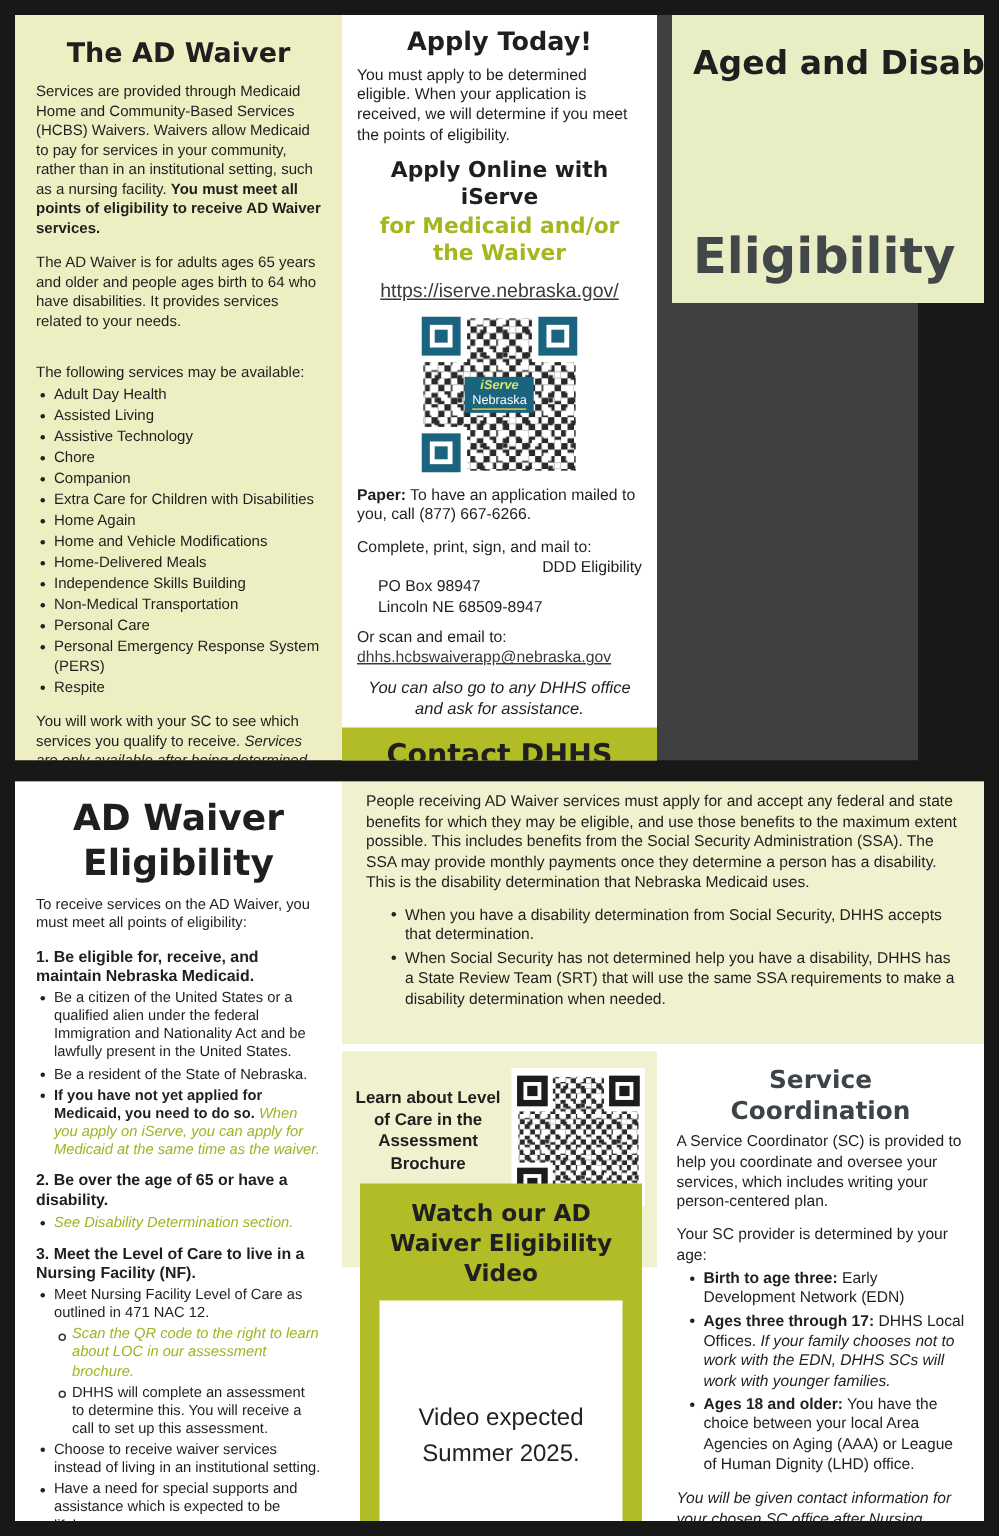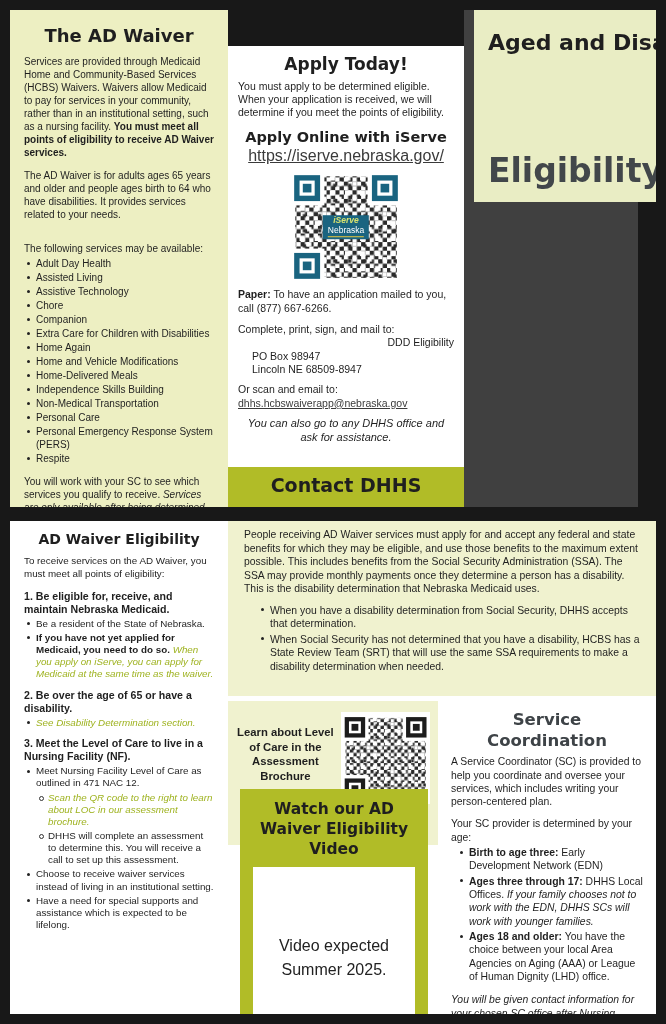--- a/index.html
+++ b/index.html
@@ -4,42 +4,42 @@
 <style>
   html,body{margin:0;padding:0;background:#181818;}
   .sheet{position:relative;width:666px;height:1024px;background:#181818;
          font-family:"Liberation Sans",sans-serif;color:#1f1f1f;overflow:hidden;}
   .page{position:absolute;left:10px;width:646px;overflow:hidden;}
   .page-top{top:10px;height:497px;display:flex;}
   .page-bottom{top:521px;height:493px;background:#ffffff;}
 
   
   .colL{width:218px;background:#edefc2;padding:12px 14px;box-sizing:border-box;font-size:10px;line-height:1.3;}
-  .colM{width:236px;background:#ffffff;display:flex;flex-direction:column;box-sizing:border-box;margin-top:36px;}
+  .colM{width:210px;background:#ffffff;display:flex;flex-direction:column;box-sizing:border-box;}
   .colR{width:174px;background:#404040;display:flex;flex-direction:row;box-sizing:border-box;}
 
   .hdg{font-family:"DejaVu Sans",sans-serif;font-weight:bold;text-align:center;}
   .colL .hdg{font-size:18px;margin:2px 0 8px;}
   .para{margin:0 0 10px;}
   .b{font-weight:bold;} .i{font-style:italic;}
   .note{color:#9fb321;font-style:italic;}
 
   ul.plain{margin:2px 0 10px;padding:0;list-style:none;}
   ul.plain li{position:relative;padding-left:12px;margin:0 0 1px;}
   ul.plain li::before{content:"";position:absolute;left:3px;top:0.44em;width:3px;height:3px;border-radius:50%;background:#222;}
   ul.plain li.sub{margin-left:12px;}
   ul.plain li.sub::before{background:#fff;border:1px solid #333;width:3px;height:3px;}
 
   
   .applyWrap{padding:8px 10px 4px;flex:1;font-size:10.5px;line-height:1.27;text-align:center;}
   .applyWrap .hdg{font-size:17px;margin:0 0 4px;}
   .applyIntro{text-align:left;margin:0 0 8px;}
   .online1{font-family:"DejaVu Sans",sans-serif;font-weight:bold;font-size:14.5px;}
   .online2{font-family:"DejaVu Sans",sans-serif;font-weight:bold;font-size:14.5px;color:#a6b61f;margin-bottom:7px;}
-  a.link{color:#3a3a3a;text-decoration:underline;font-size:16px;}
+  a.link{color:#3a3a3a;text-decoration:underline;font-size:13px;}
   .qrBox{position:relative;width:108px;height:108px;margin:7px auto 7px;}
   .qrBox svg{width:100%;height:100%;display:block;}
   .qrBadge{position:absolute;left:50%;top:50%;transform:translate(-50%,-50%);
            background:#1a6480;color:#fff;padding:1px 5px 2px;font-size:8.5px;line-height:1.15;text-align:center;}
   .qrBadge .l1{color:#d8e36e;font-style:italic;font-weight:bold;display:block;}
   .qrBadge .l2{display:block;border-bottom:1px solid #e8c73e;}
   .blockL{text-align:left;margin:0 0 8px;}
   .addr{margin:0 0 0 14px;}
 
   
@@ -59,21 +59,21 @@
   .logoTag{font-size:12.5px;color:#4a98ac;margin-top:20px;}
   .logoRule{width:160px;height:2px;background:#efbf3b;margin:4px 0 4px;}
   .logoDept{font-size:9px;font-weight:bold;color:#0d4b70;letter-spacing:0.2px;}
   .helpPanel{margin:13px 6px 0;background:#e9edc4;padding:8px 6px 9px;text-align:center;flex:none;}
   .motto{font-style:italic;font-weight:bold;color:#3d3d3d;font-size:12.5px;}
   .issue{font-weight:bold;font-size:12.5px;margin-top:10px;}
 
   
   .eligCol{position:absolute;left:0;top:0;width:218px;height:493px;background:#fff;
            padding:10px 14px;box-sizing:border-box;font-size:9.8px;line-height:1.24;}
-  .eligCol .hdg{font-size:14px;text-align:center;margin:0 0 7px;}
+  .eligCol .hdg{font-size:24px;text-align:center;margin:0 0 7px;}
   .numHead{font-weight:bold;font-size:10.6px;margin:8px 0 2px;}
   .eligCol ul.plain{margin-bottom:2px;}
   .eligCol ul.plain li{margin-bottom:2px;}
 
   .disPanel{position:absolute;left:218px;top:0;width:428px;height:175px;background:#f0f2cf;
             box-sizing:border-box;padding:7px 16px;font-size:10.4px;line-height:1.3;}
   .disPanel .hdg{font-size:16.5px;color:#3e4347;margin:0 0 5px;}
   .disPanel ul.plain{margin:8px 0 0 14px;}
   .disPanel ul.plain li{margin-bottom:2px;}
 
@@ -124,20 +124,21 @@
         <li>Respite</li>
       </ul>
       <p class="para"><span>You will work with your SC to see which services you qualify to receive. </span><span class="i">Services are only available after being determined eligible and having a plan. Services cannot be backdated.</span></p>
     </div>
 
     <div class="colM">
       <div class="applyWrap">
         <div class="hdg">Apply Today!</div>
         <p class="applyIntro">You must apply to be determined eligible. When your application is received, we will determine if you meet the points of eligibility.</p>
         <div class="online1">Apply Online with iServe</div>
+        <div class="online2">for Medicaid and/or the Waiver</div>
         <a class="link">https://iserve.nebraska.gov/</a>
 
         <div class="qrBox">
           <svg viewBox="0 0 100 100">
             <defs>
               <pattern id="qa" width="8" height="8" patternUnits="userSpaceOnUse">
                 <rect width="4" height="4" x="0" y="0" fill="#2a2a2a"></rect>
                 <rect width="4" height="4" x="4" y="4" fill="#2a2a2a"></rect>
               </pattern>
               <pattern id="qb" width="14" height="14" patternUnits="userSpaceOnUse">
@@ -214,20 +215,21 @@
     </div>
   </div>
 
   <div class="page page-bottom">
 
     <div class="eligCol">
       <div class="hdg">AD Waiver Eligibility</div>
       <p class="para">To receive services on the AD Waiver, you must meet all points of eligibility:</p>
       <div class="numHead">1. Be eligible for, receive, and maintain Nebraska Medicaid.</div>
       <ul class="plain">
+        <li>Be a citizen of the United States or a qualified alien under the federal Immigration and Nationality Act and be lawfully present in the United States.</li>
         <li>Be a resident of the State of Nebraska.</li>
         <li><span class="b">If you have not yet applied for Medicaid, you need to do so. </span><span class="note">When you apply on iServe, you can apply for Medicaid at the same time as the waiver.</span></li>
       </ul>
       <div class="numHead">2. Be over the age of 65 or have a disability.</div>
       <ul class="plain">
         <li class="note">See Disability Determination section.</li>
       </ul>
       <div class="numHead">3. Meet the Level of Care to live in a Nursing Facility (NF).</div>
       <ul class="plain">
         <li>Meet Nursing Facility Level of Care as outlined in 471 NAC 12.</li>
@@ -235,21 +237,21 @@
         <li class="sub">DHHS will complete an assessment to determine this. You will receive a call to set up this assessment.</li>
         <li>Choose to receive waiver services instead of living in an institutional setting.</li>
         <li>Have a need for special supports and assistance which is expected to be lifelong.</li>
       </ul>
     </div>
 
     <div class="disPanel">
       <p style="margin:0;">People receiving AD Waiver services must apply for and accept any federal and state benefits for which they may be eligible, and use those benefits to the maximum extent possible. This includes benefits from the Social Security Administration (SSA). The SSA may provide monthly payments once they determine a person has a disability. This is the disability determination that Nebraska Medicaid uses.</p>
       <ul class="plain">
         <li>When you have a disability determination from Social Security, DHHS accepts that determination.</li>
-        <li>When Social Security has not determined that you have a disability, HCBS has a State Review Team (SRT) that will use the same SSA requirements to make a disability determination when needed.</li>
+        <li>When Social Security has not determined help you have a disability, DHHS has a State Review Team (SRT) that will use the same SSA requirements to make a disability determination when needed.</li>
       </ul>
     </div>
 
     <div class="learnPanel">
       <div class="learnTxt">Learn about Level of Care in the Assessment Brochure</div>
       <div class="learnQr">
         <svg viewBox="0 0 100 100">
           <rect width="100" height="100" fill="#ffffff"></rect>
           <rect x="3" y="3" width="94" height="94" fill="url(#qa)"></rect>
           <rect x="3" y="3" width="94" height="94" fill="url(#qb)"></rect>

